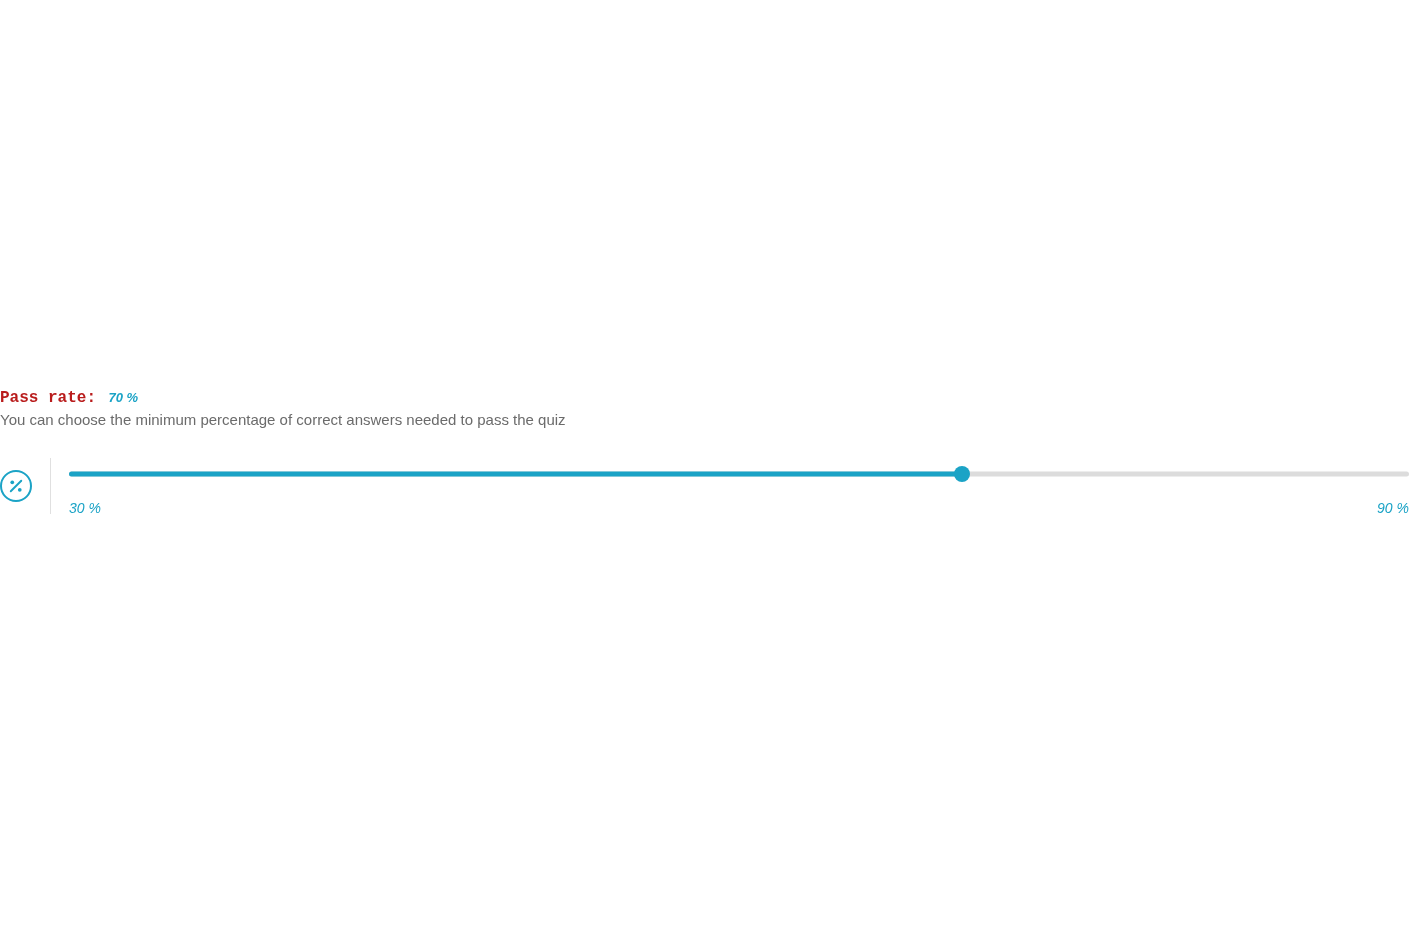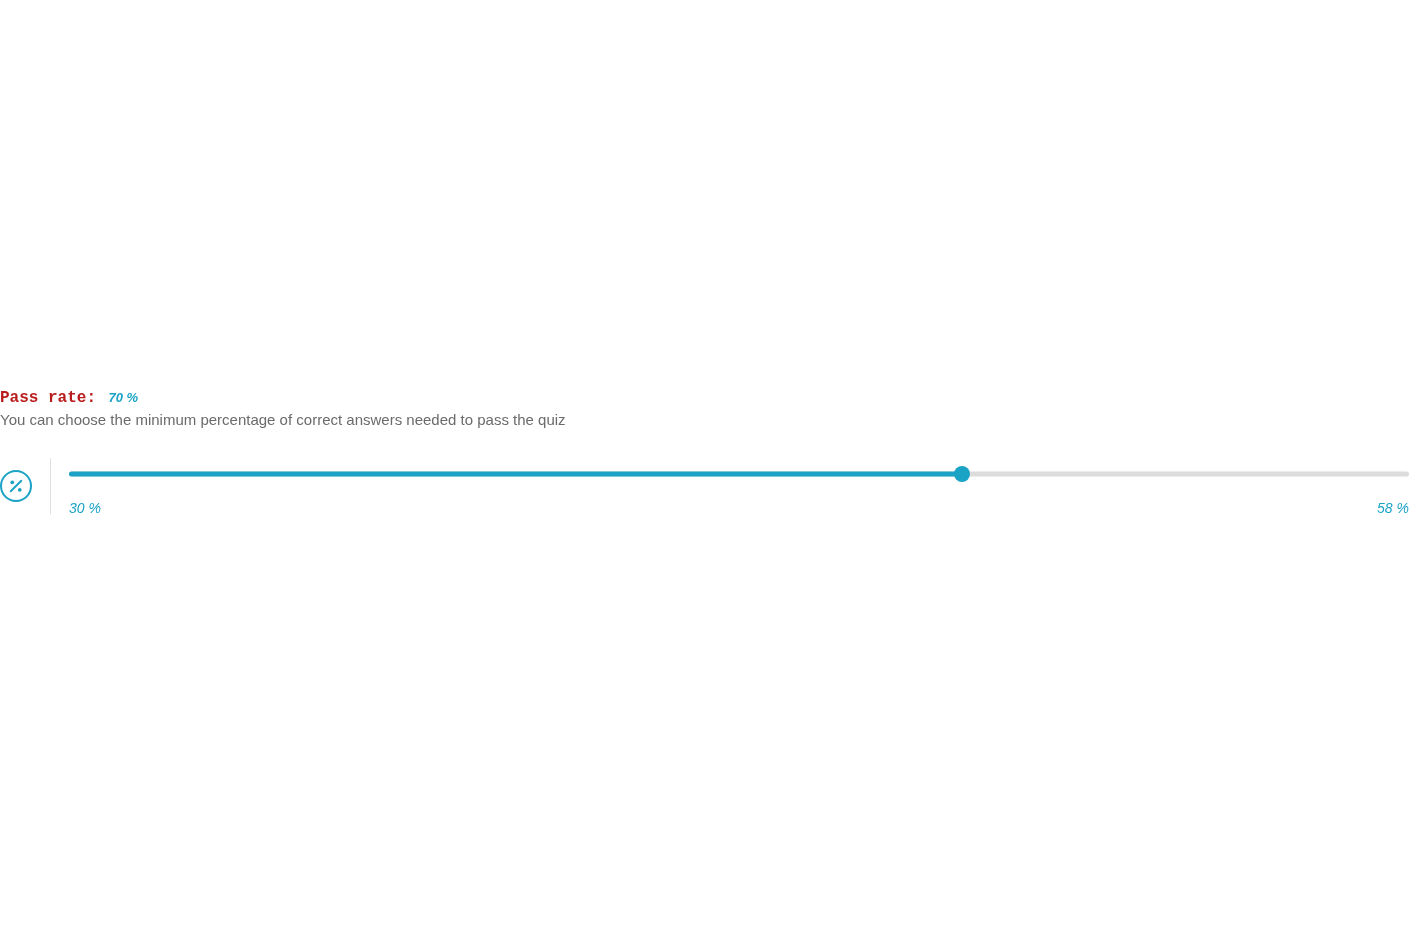--- a/index.html
+++ b/index.html
@@ -138,17 +138,17 @@
       </div>
     </div>
     <div class="slider-area">
       <div class="slider-track-container">
         <div class="slider-track-bg"></div>
         <div class="slider-track-fill" style="width: 66.67%;"></div>
         <div class="slider-handle" style="left: 66.67%;"></div>
       </div>
       <div class="slider-labels">
         <span class="slider-min-label">30 %</span>
-        <span class="slider-max-label">58 %</span>
+        <span class="slider-max-label">90 %</span>
       </div>
     </div>
   </div>
 </div>
 
 </body></html>

